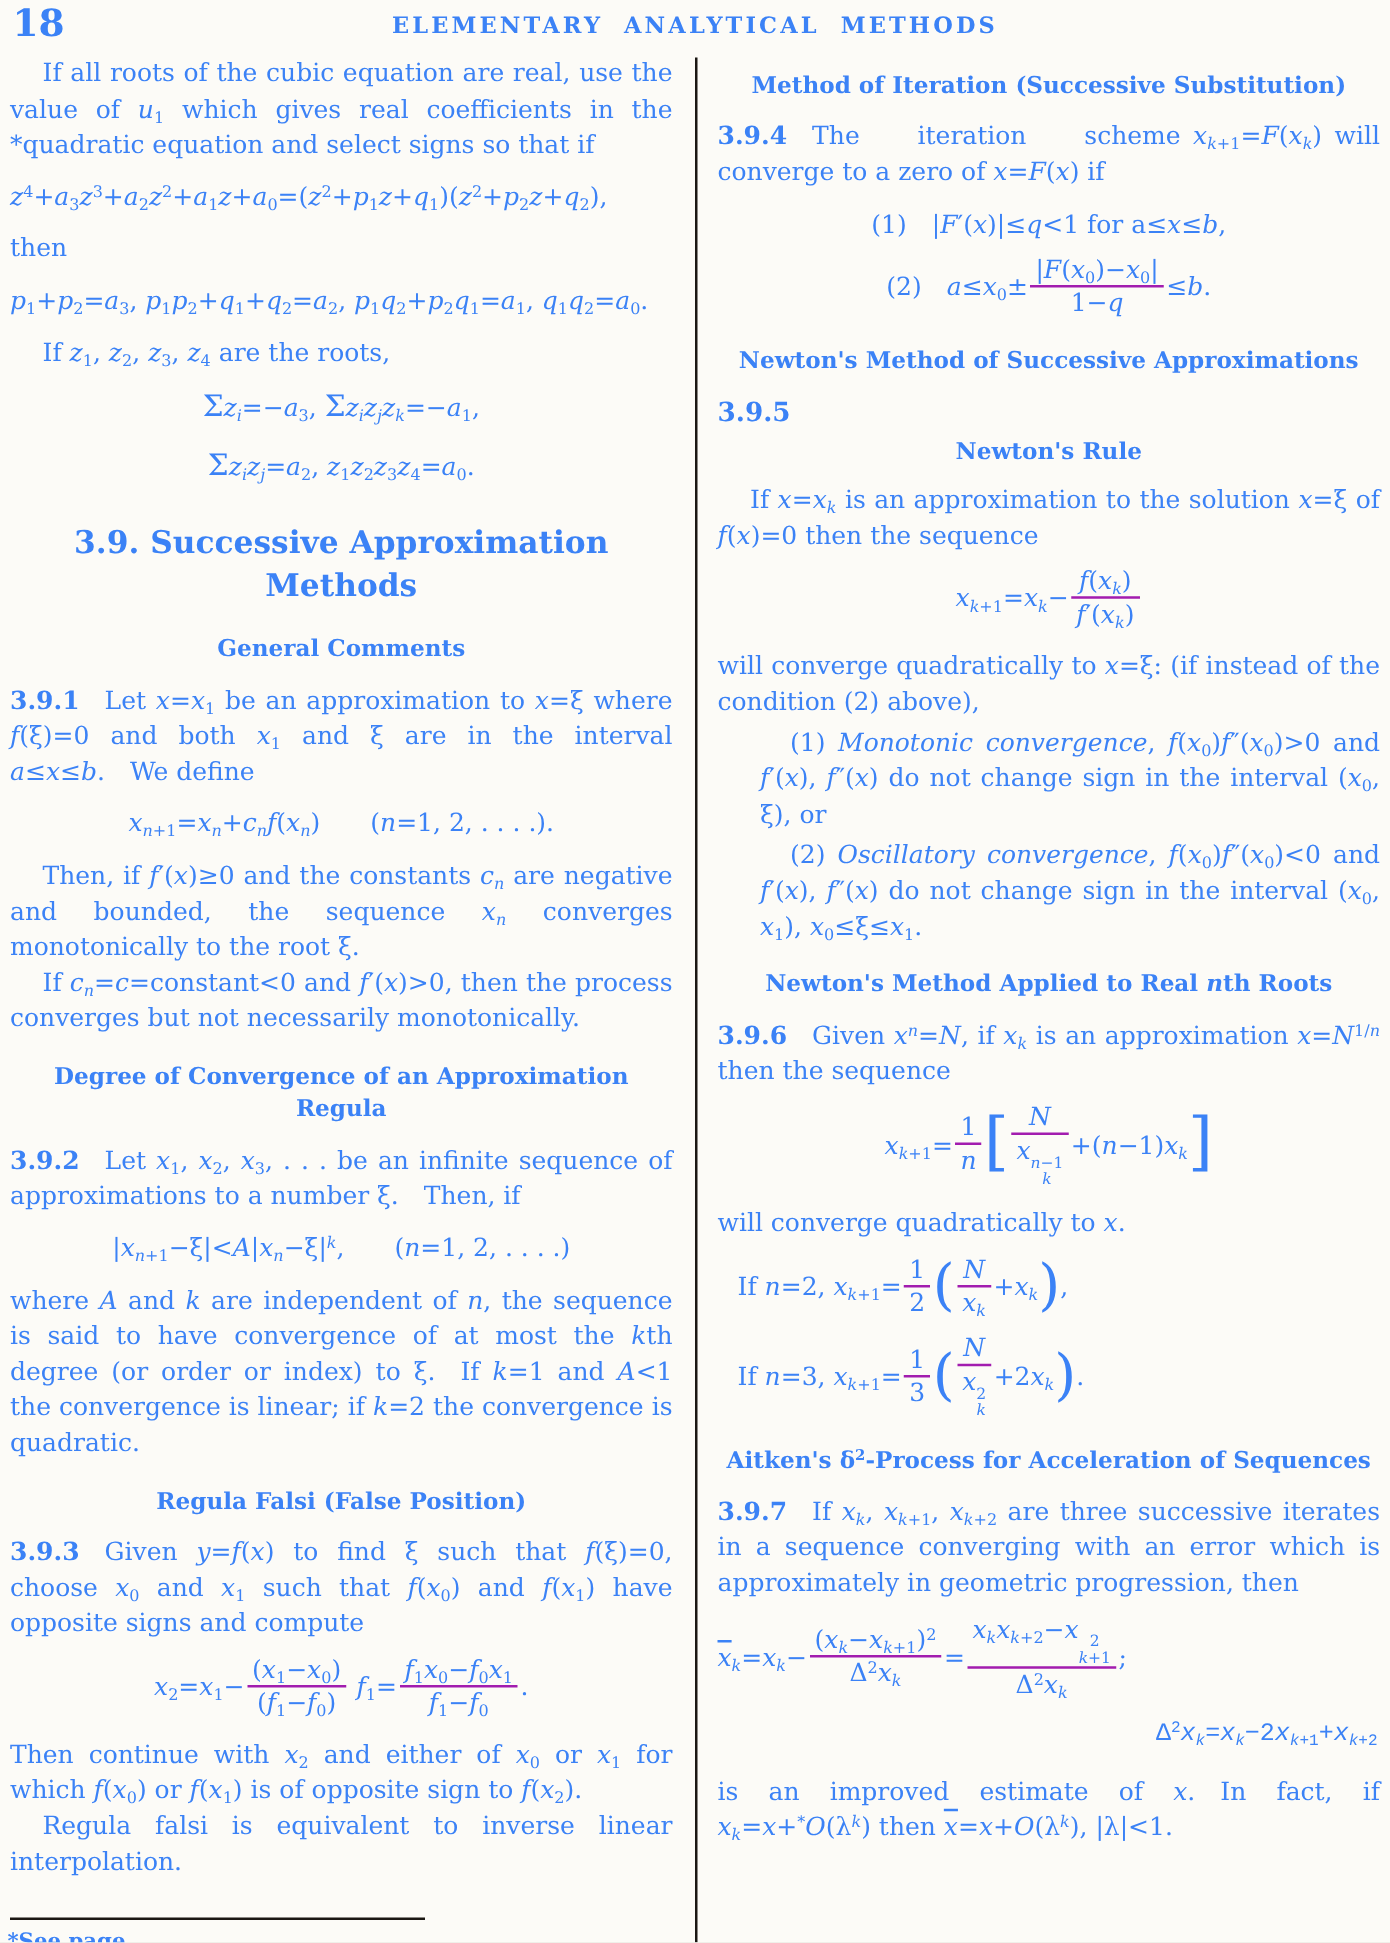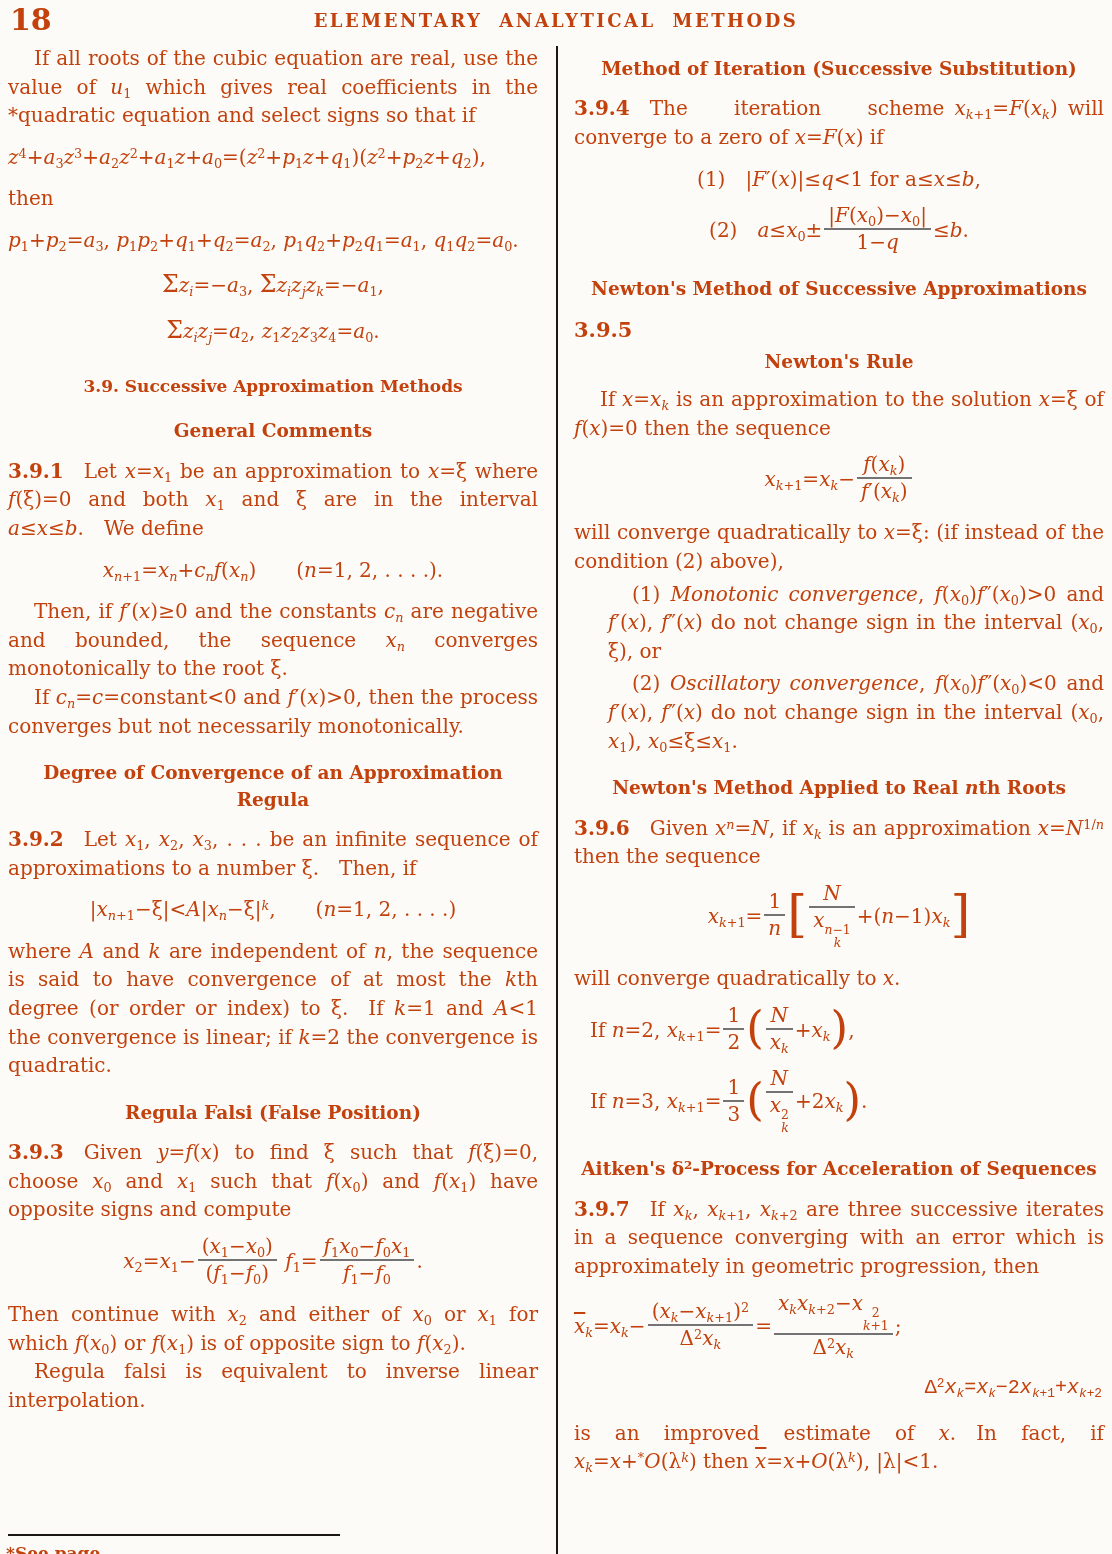--- a/index.html
+++ b/index.html
@@ -1,66 +1,67 @@
 <!DOCTYPE html>
 <html><head>
 <meta charset="utf-8">
 <style>
   html,body{margin:0;padding:0;background:#e8e6e0;}
-  .page{position:relative;width:1112px;height:1554px;background:#fcfbf7;color:#c2410c;
+  .page{position:relative;width:1112px;height:1554px;background:#fcfbf7;color:#3b82f6;
         font-family:"DejaVu Serif","Liberation Serif",serif;overflow:hidden;}
   .pagenum{position:absolute;top:2px;left:10px;font-size:30px;font-weight:bold;}
   .runhead{position:absolute;top:10px;left:0;width:1112px;text-align:center;font-size:18px;
            font-weight:bold;letter-spacing:2.5px;word-spacing:8px;}
   .divider{position:absolute;left:556px;top:46px;width:2px;height:1508px;background:#1b1713;}
   .col{position:absolute;top:44px;font-size:20px;line-height:1.43;}
   .colL{left:8px;width:530px;}
   .colR{left:574px;width:530px;}
   .par{margin:0;text-align:justify;}
   .ind{text-indent:26px;}
   .eq{margin:13px 0;text-align:center;white-space:nowrap;}
   .eq.lft{text-align:left;}
   .eq.lind{text-align:left;padding-left:16px;}
   .eq.rgt{text-align:right;padding-right:2px;margin:4px 0 16px;font-family:Liberation Mono, monospace;}
-  .h1{font-size:17px;font-weight:bold;text-align:center;margin:26px 0 8px;}
+  .h1{font-size:25px;font-weight:bold;text-align:center;margin:26px 0 8px;}
   .h2{font-size:18.5px;font-weight:bold;text-align:center;margin:20px 0 12px;}
   .h2.tight{margin:4px 0 10px;}
   .h2.first{margin-top:12px;}
   .lbl{font-weight:bold;font-size:21px;margin:10px 0 0;text-align:left;}
   .item{padding-left:34px;text-indent:24px;text-align:justify;margin-top:4px;}
   .mt6{margin-top:6px;}
   .ftrule{position:absolute;left:8px;top:1534px;width:332px;height:2px;background:#1b1713;}
   .ftnote{position:absolute;left:6px;top:1543px;font-size:17px;font-weight:bold;}
   i{font-style:italic;}
   sub{font-size:64%;vertical-align:-0.32em;line-height:0;}
   sup{font-size:64%;vertical-align:0.5em;line-height:0;}
   .sg{font-size:118%;}
   .ov{text-decoration:overline;}
   .fr{display:inline-block;vertical-align:middle;text-align:center;margin:0 2px;position:relative;top:-2px;}
-  .fr .n{display:block;padding:0 4px 1px;border-bottom:2px solid #737373;line-height:1.15;}
+  .fr .n{display:block;padding:0 4px 1px;border-bottom:2px solid #a21caf;line-height:1.15;}
   .fr .d{display:block;padding:1px 4px 0;line-height:1.15;}
   .st{display:inline-flex;flex-direction:column;font-size:62%;line-height:1.05;
       vertical-align:-0.6em;text-align:center;}
   .st span{display:block;}
   .bk{font-size:255%;vertical-align:middle;line-height:0;position:relative;top:-3px;}
   .bp{font-size:225%;vertical-align:middle;line-height:0;position:relative;top:-3px;}
 </style>
 </head>
 <body>
 
 <div class="page">
   <div class="pagenum">18</div>
   <div class="runhead">ELEMENTARY ANALYTICAL METHODS</div>
   <div class="divider"></div>
 
   <div class="col colL">
     <p class="par ind">If all roots of the cubic equation are real, use the value of <i>u</i><sub>1</sub> which gives real coefficients in the *quadratic equation and select signs so that if</p>
     <div class="eq lft"><i>z</i><sup>4</sup>+<i>a</i><sub>3</sub><i>z</i><sup>3</sup>+<i>a</i><sub>2</sub><i>z</i><sup>2</sup>+<i>a</i><sub>1</sub><i>z</i>+<i>a</i><sub>0</sub>=(<i>z</i><sup>2</sup>+<i>p</i><sub>1</sub><i>z</i>+<i>q</i><sub>1</sub>)(<i>z</i><sup>2</sup>+<i>p</i><sub>2</sub><i>z</i>+<i>q</i><sub>2</sub>),</div>
     <p class="par">then</p>
     <div class="eq lft"><i>p</i><sub>1</sub>+<i>p</i><sub>2</sub>=<i>a</i><sub>3</sub>, <i>p</i><sub>1</sub><i>p</i><sub>2</sub>+<i>q</i><sub>1</sub>+<i>q</i><sub>2</sub>=<i>a</i><sub>2</sub>, <i>p</i><sub>1</sub><i>q</i><sub>2</sub>+<i>p</i><sub>2</sub><i>q</i><sub>1</sub>=<i>a</i><sub>1</sub>, <i>q</i><sub>1</sub><i>q</i><sub>2</sub>=<i>a</i><sub>0</sub>.</div>
+    <p class="par ind mt6">If <i>z</i><sub>1</sub>, <i>z</i><sub>2</sub>, <i>z</i><sub>3</sub>, <i>z</i><sub>4</sub> are the roots,</p>
     <div class="eq"><span class="sg">Σ</span><i>z</i><sub><i>i</i></sub>=−<i>a</i><sub>3</sub>, <span class="sg">Σ</span><i>z</i><sub><i>i</i></sub><i>z</i><sub><i>j</i></sub><i>z</i><sub><i>k</i></sub>=−<i>a</i><sub>1</sub>,</div>
     <div class="eq"><span class="sg">Σ</span><i>z</i><sub><i>i</i></sub><i>z</i><sub><i>j</i></sub>=<i>a</i><sub>2</sub>, <i>z</i><sub>1</sub><i>z</i><sub>2</sub><i>z</i><sub>3</sub><i>z</i><sub>4</sub>=<i>a</i><sub>0</sub>.</div>
     <h2 class="h1">3.9. Successive Approximation Methods</h2>
     <h3 class="h2">General Comments</h3>
     <p class="par"><b>3.9.1</b> Let <i>x</i>=<i>x</i><sub>1</sub> be an approximation to <i>x</i>=ξ where <i>f</i>(ξ)=0 and both <i>x</i><sub>1</sub> and ξ are in the interval <i>a</i>≤<i>x</i>≤<i>b</i>. We define</p>
     <div class="eq"><i>x</i><sub><i>n</i>+1</sub>=<i>x</i><sub><i>n</i></sub>+<i>c</i><sub><i>n</i></sub><i>f</i>(<i>x</i><sub><i>n</i></sub>)  (<i>n</i>=1, 2, .&nbsp;.&nbsp;.&nbsp;.).</div>
     <p class="par ind">Then, if <i>f</i>′(<i>x</i>)≥0 and the constants <i>c</i><sub><i>n</i></sub> are negative and bounded, the sequence <i>x</i><sub><i>n</i></sub> converges monotonically to the root ξ.</p>
     <p class="par ind">If <i>c</i><sub><i>n</i></sub>=<i>c</i>=constant&lt;0 and <i>f</i>′(<i>x</i>)&gt;0, then the process converges but not necessarily monotonically.</p>
     <h3 class="h2">Degree of Convergence of an Approximation Regula</h3>
     <p class="par"><b>3.9.2</b> Let <i>x</i><sub>1</sub>, <i>x</i><sub>2</sub>, <i>x</i><sub>3</sub>, .&nbsp;.&nbsp;. be an infinite sequence of approximations to a number ξ. Then, if</p>

